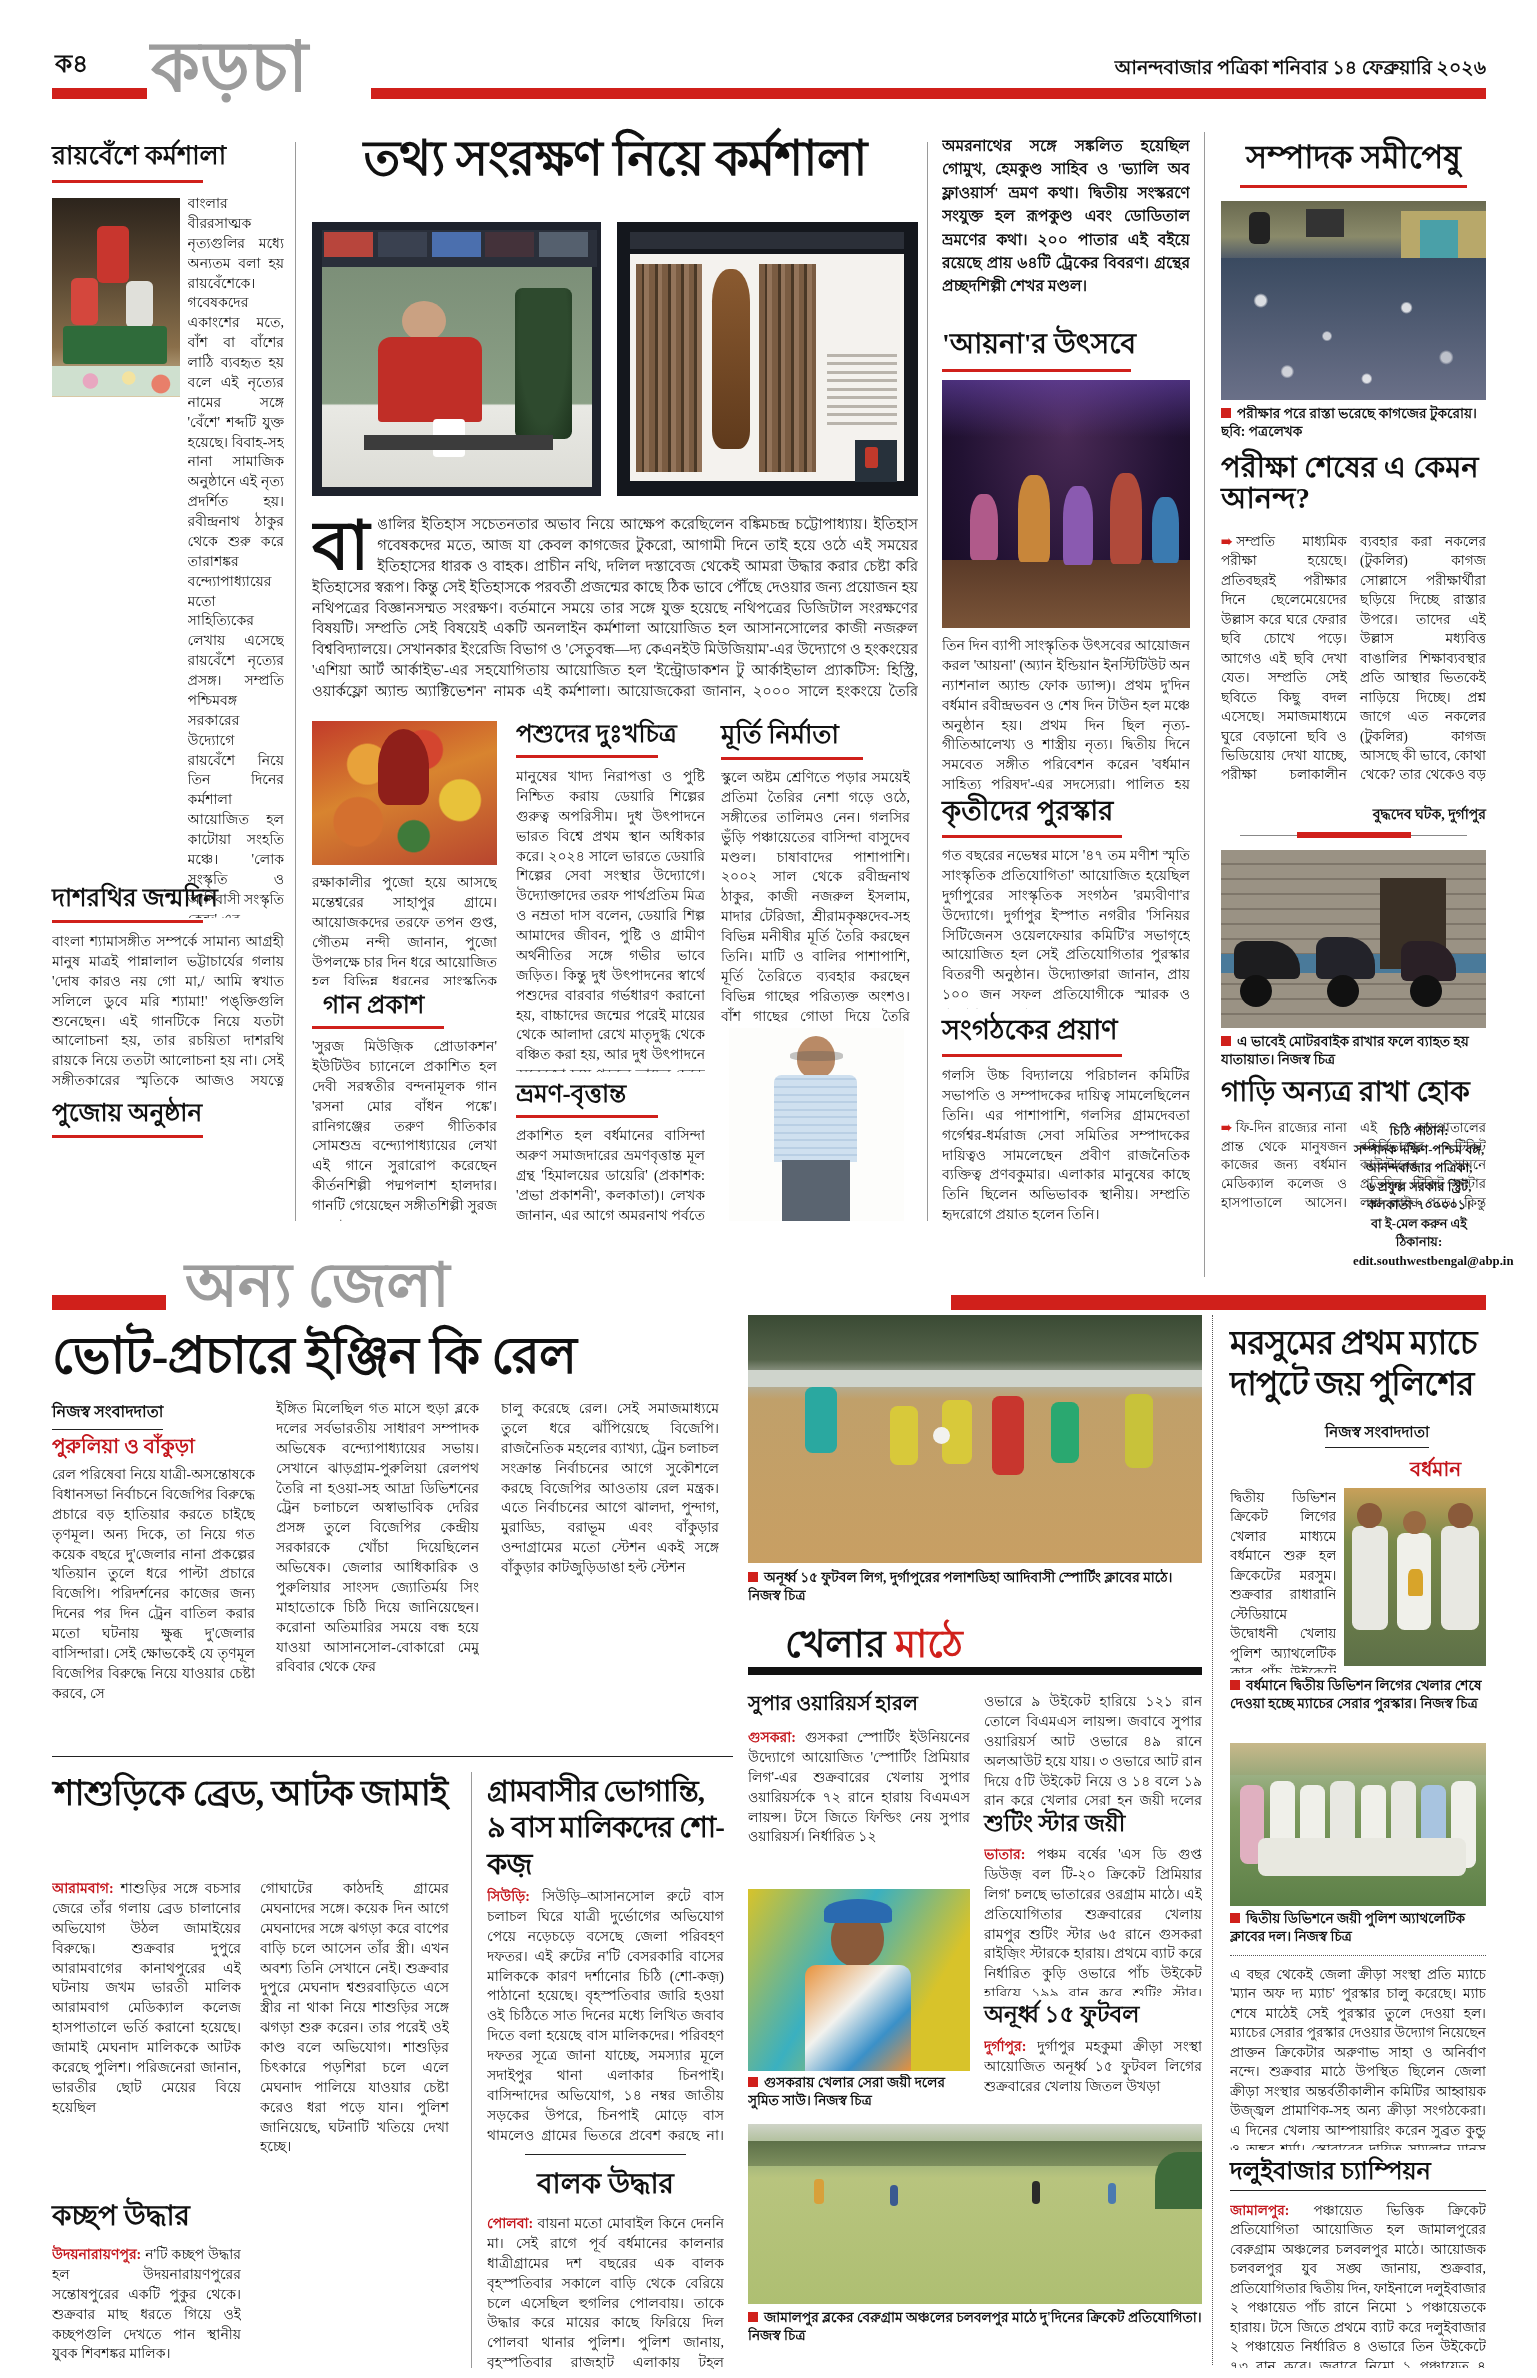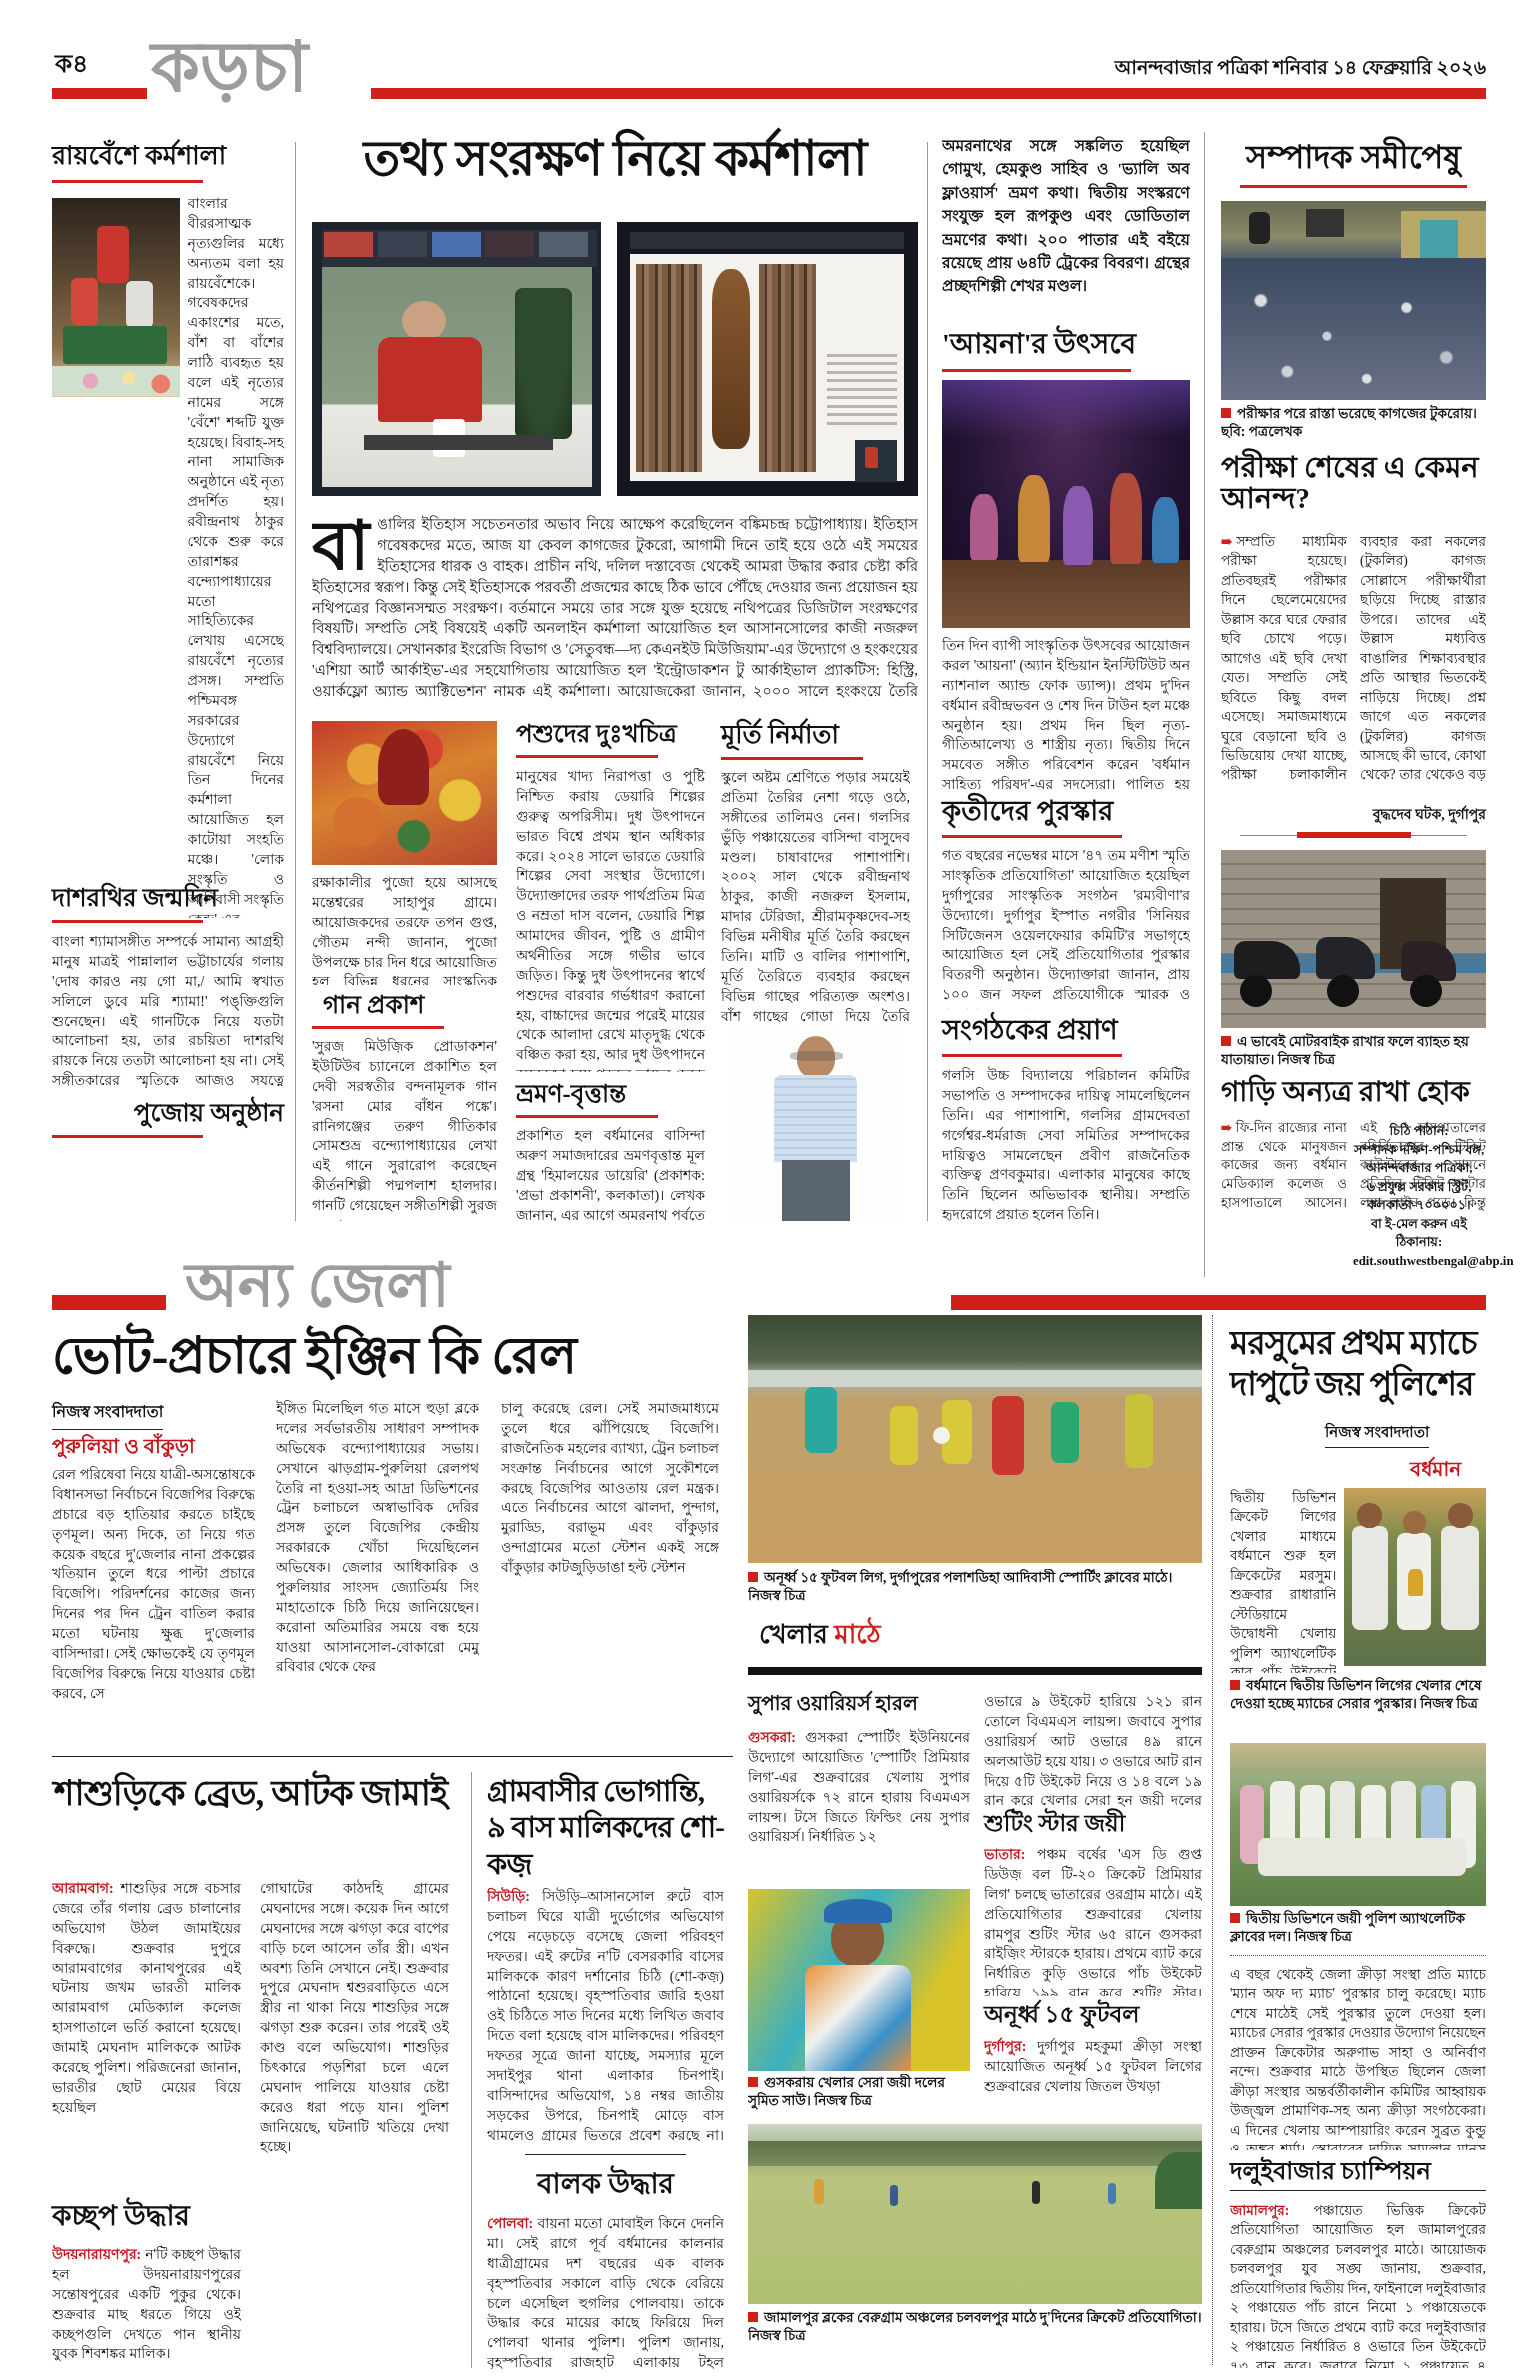--- a/index.html
+++ b/index.html
@@ -49,21 +49,21 @@
       <div class="in" style="left:19px;top:80px;width:26.5px;height:47px;background:#d4473d;border-radius:5.7px;"></div>
       <div class="in" style="left:74px;top:83px;width:26.5px;height:47px;background:#e0e0da;border-radius:5.7px;"></div>
       <div class="in" style="left:11.4px;top:128px;width:104px;height:38px;background:#2f6b3a;border-radius:3.8px;"></div>
       <div class="in" style="left:0;top:168px;width:128px;height:30px;background:radial-gradient(circle at 30% 50%,#e8a7c0 8%,transparent 9%),radial-gradient(circle at 60% 40%,#f3e3a0 8%,transparent 9%),radial-gradient(circle at 85% 60%,#e87f6a 8%,transparent 9%),#cfe0cf;"></div>
     </div>
     <div class="bodytxt">বাংলার বীররসাত্মক নৃত্যগুলির মধ্যে অন্যতম বলা হয় রায়বেঁশেকে। গবেষকদের একাংশের মতে, বাঁশ বা বাঁশের লাঠি ব্যবহৃত হয় বলে এই নৃত্যের নামের সঙ্গে 'বেঁশে' শব্দটি যুক্ত হয়েছে। বিবাহ-সহ নানা সামাজিক অনুষ্ঠানে এই নৃত্য প্রদর্শিত হয়। রবীন্দ্রনাথ ঠাকুর থেকে শুরু করে তারাশঙ্কর বন্দ্যোপাধ্যায়ের মতো সাহিত্যিকের লেখায় এসেছে রায়বেঁশে নৃত্যের প্রসঙ্গ। সম্প্রতি পশ্চিমবঙ্গ সরকারের উদ্যোগে রায়বেঁশে নিয়ে তিন দিনের কর্মশালা আয়োজিত হল কাটোয়া সংহতি মঞ্চে। 'লোক সংস্কৃতি ও আদিবাসী সংস্কৃতি কেন্দ্র'-এর উদ্যোগে ও পূর্ব বর্ধমান জেলা তথ্য-সংস্কৃতি বিভাগ ও কাটোয়া পুরসভার সহযোগিতায় আয়োজিত এই কর্মশালায় প্রশিক্ষণ নেন বিভিন্ন দলের শিল্পীরা। এই শিল্প ও জনজাতির সংস্কৃতি সম্পর্কে সচেতনতা আরও বাড়াতেই এমন অনুষ্ঠানে আয়োজন।</div>
   </div>
   <div class="abs h2" style="left:52px;top:885px;width:232px;font-size:24.6px;">দাশরথির জন্মদিন</div>
   <div class="abs redrule" style="left:52px;top:920px;width:151px;"></div>
   <div class="abs bodytxt" style="left:52px;top:932px;width:232px;height:156px;">বাংলা শ্যামাসঙ্গীত সম্পর্কে সামান্য আগ্রহী মানুষ মাত্রই পান্নালাল ভট্টাচার্যের গলায় 'দোষ কারও নয় গো মা,/ আমি স্বখাত সলিলে ডুবে মরি শ্যামা!' পঙ্‌ক্তিগুলি শুনেছেন। এই গানটিকে নিয়ে যতটা আলোচনা হয়, তার রচয়িতা দাশরথি রায়কে নিয়ে ততটা আলোচনা হয় না। সেই সঙ্গীতকারের স্মৃতিকে আজও সযত্নে বাঁচিয়ে রেখেছে তাঁর জন্মভূমি হিসেবে পরিচিত কাটোয়ার বাঁধমুড়া গ্রাম। সেই গ্রামে সম্প্রতি দাশরথি রায়ের জন্মদিন পালনের আয়োজন করল কাটোয়ার 'রায়েরপাড়া সঙ্গীত চর্চাকেন্দ্র'। সংস্থার প্রশিক্ষক শরদিন্দু বন্দ্যোপাধ্যায় জানান, দাশরথি রায়ের পাঁচালি সঙ্গীত পরিবেশনার পাশাপাশি তাঁর জীবন নিয়ে আলোচনা করেন পরিবারের সদস্য কালক রায় ও 'ধুলামন্দির' পত্রিকার সম্পাদক তপন বন্দ্যোপাধ্যায়।</div>
-  <div class="abs h2" style="left:52px;top:1100px;width:232px;font-size:24.6px;text-align:right;">পুজোয় অনুষ্ঠান</div>
+  <div class="abs h2" style="left:52px;top:1100px;width:232px;font-size:24.6px;">পুজোয় অনুষ্ঠান</div>
   <div class="abs redrule" style="left:52px;top:1135px;width:151px;"></div>
 
   <div class="abs h1 center" style="left:312px;top:132px;width:606px;font-size:49px;line-height:1.1;">তথ্য সংরক্ষণ নিয়ে কর্মশালা</div>
 
   <div class="photo" style="left:312px;top:222px;width:289px;height:274px;background:#1e222c;">
     <div class="in" style="left:9.5px;top:7.6px;width:270px;height:32px;background:#2a2f3a;display:flex;gap:4.7px;padding:2.8px;">
       <div style="width:49px;height:24.6px;background:#b8453c;"></div>
       <div style="width:49px;height:24.6px;background:#3a4150;"></div>
       <div style="width:49px;height:24.6px;background:#4b6fae;"></div>
       <div style="width:49px;height:24.6px;background:#44323a;"></div>
@@ -206,21 +206,21 @@
     <div class="in" style="left:185px;top:112px;width:17px;height:17px;background:#f2f2ee;border-radius:50%;"></div>
   </div>
   <div class="abs cap" style="left:748px;top:1569px;width:454px;height:45px;">
     <span class="sq"></span><span>অনূর্ধ্ব ১৫ ফুটবল লিগ, দুর্গাপুরের পলাশডিহা আদিবাসী স্পোর্টিং ক্লাবের মাঠে। নিজস্ব চিত্র</span>
   </div>
 
   <div class="abs vrd" style="left:1212px;top:1315px;height:1050px;"></div>
   <div class="abs hr" style="left:52px;top:1756px;width:681px;"></div>
   <div class="abs vr" style="left:471px;top:1772px;height:596px;"></div>
 
-  <div class="abs" style="left:759px;top:1614px;font-size:26px;font-weight:900;text-align:right;">
+  <div class="abs" style="left:785px;top:1614px;font-size:38px;font-weight:900;text-align:right;">
     <span>খেলার</span><span style="color:#d0201b;"> মাঠে</span>
   </div>
   <div class="abs" style="left:748px;top:1667px;width:454px;height:7.6px;background:#111;"></div>
   <div class="abs h3" style="left:748px;top:1692px;width:222px;font-size:20px;">সুপার ওয়ারিয়র্স হারল</div>
   <div class="abs bodytxt" style="left:748px;top:1728px;width:222px;height:153px;">
     <span class="dl">গুসকরা:</span> <span>গুসকরা স্পোর্টিং ইউনিয়নের উদ্যোগে আয়োজিত 'স্পোর্টিং প্রিমিয়ার লিগ'-এর শুক্রবারের খেলায় সুপার ওয়ারিয়র্সকে ৭২ রানে হারায় বিএমএস লায়ন্স। টসে জিতে ফিল্ডিং নেয় সুপার ওয়ারিয়র্স। নির্ধারিত ১২</span>
   </div>
   <div class="photo" style="left:748px;top:1889px;width:222px;height:182px;background:linear-gradient(120deg,#d8c32a 0%,#3ab0c0 40%,#d8c32a 75%);">
     <div class="in" style="left:83px;top:21px;width:53px;height:57px;background:#8a5a3a;border-radius:48%;"></div>
     <div class="in" style="left:76px;top:9.5px;width:68px;height:24.6px;background:#2a6ab0;border-radius:50% 50% 10% 10%;"></div>

